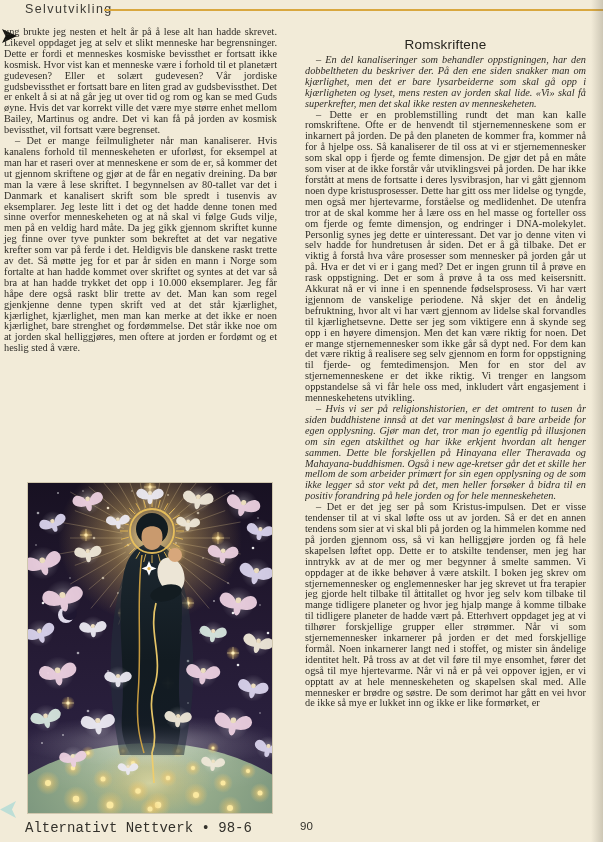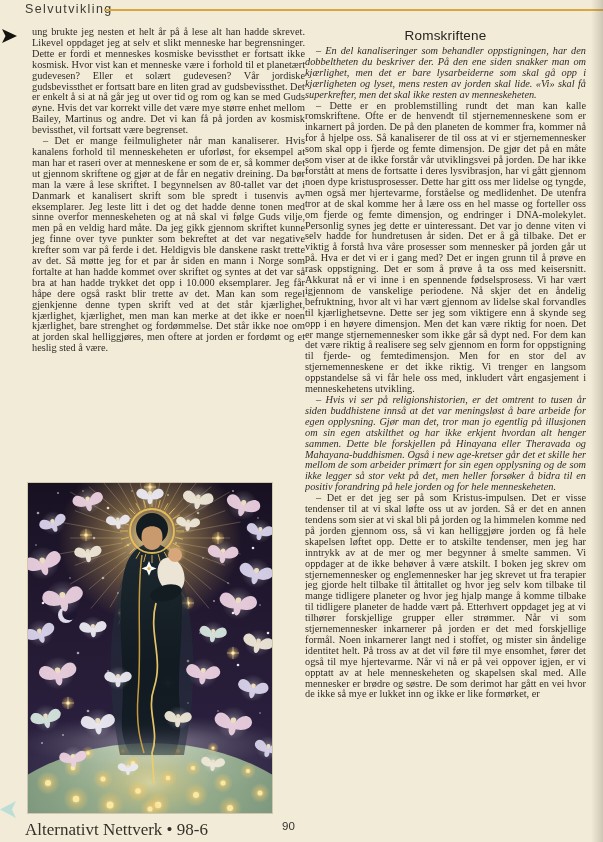--- a/index.html
+++ b/index.html
@@ -10,39 +10,39 @@
   }
   .scan-edge{position:absolute;top:0;right:0;width:12px;height:100%;
     background:linear-gradient(to right,rgba(110,105,90,0) 0%,rgba(110,105,90,.28) 100%);pointer-events:none;}
   
   .section-label{position:absolute;left:25px;top:2px;
     font-family:"Liberation Sans",sans-serif;font-size:12.5px;letter-spacing:1.4px;color:#3d3b35;}
   .gold-rule{position:absolute;left:104px;right:0;top:9px;height:2px;background:#d9a73e;}
   
   .col{position:absolute;font-size:10.3px;line-height:10.9px;text-align:justify;
     text-justify:inter-word;}
-  .col-left{left:32px;top:27px;width:273px;height:440px;}
+  .col-left{left:4px;top:27px;width:273px;height:440px;}
   .col-right{left:305px;top:27px;width:281px;height:792px;overflow:hidden;}
   .col p{margin:0;text-indent:11px;}
   .col p.noindent{text-indent:0;}
   .col p.q{font-style:italic;}
   .col h2{font-family:"Liberation Sans",sans-serif;font-weight:normal;
     font-size:13.5px;line-height:15px;text-align:center;color:#26241f;
     margin:6px 0 3px;letter-spacing:.2px;text-indent:0;}
-  .col-right h2:first-child{margin-top:1px;}
+  .col-right h2:first-child{margin-top:10px;}
   
   .cont-marker{position:absolute;left:2px;top:29px;width:15px;height:14px;}
   .ghost-arrow{position:absolute;left:0;top:801px;width:16px;height:17px;opacity:.45;}
   
   .illustration{position:absolute;left:28px;top:483px;width:244px;height:330px;
     box-shadow:0 0 0 1px rgba(180,170,140,.55);}
   
   .footer-pub{position:absolute;left:25px;top:820px;
-    font-family:Liberation Serif, serif;font-size:17px;color:#33312b;}
-  .page-num{position:absolute;left:282px;top:820px;
+    font-family:Liberation Mono, monospace;font-size:14px;color:#33312b;}
+  .page-num{position:absolute;left:300px;top:820px;
     font-family:"Liberation Sans",sans-serif;font-size:11.5px;color:#33312b;}
 </style>
 </head>
 <body>
 
 <div class="page">
 
   <div class="section-label">Selvutvikling</div>
   <div class="gold-rule"></div>
 

